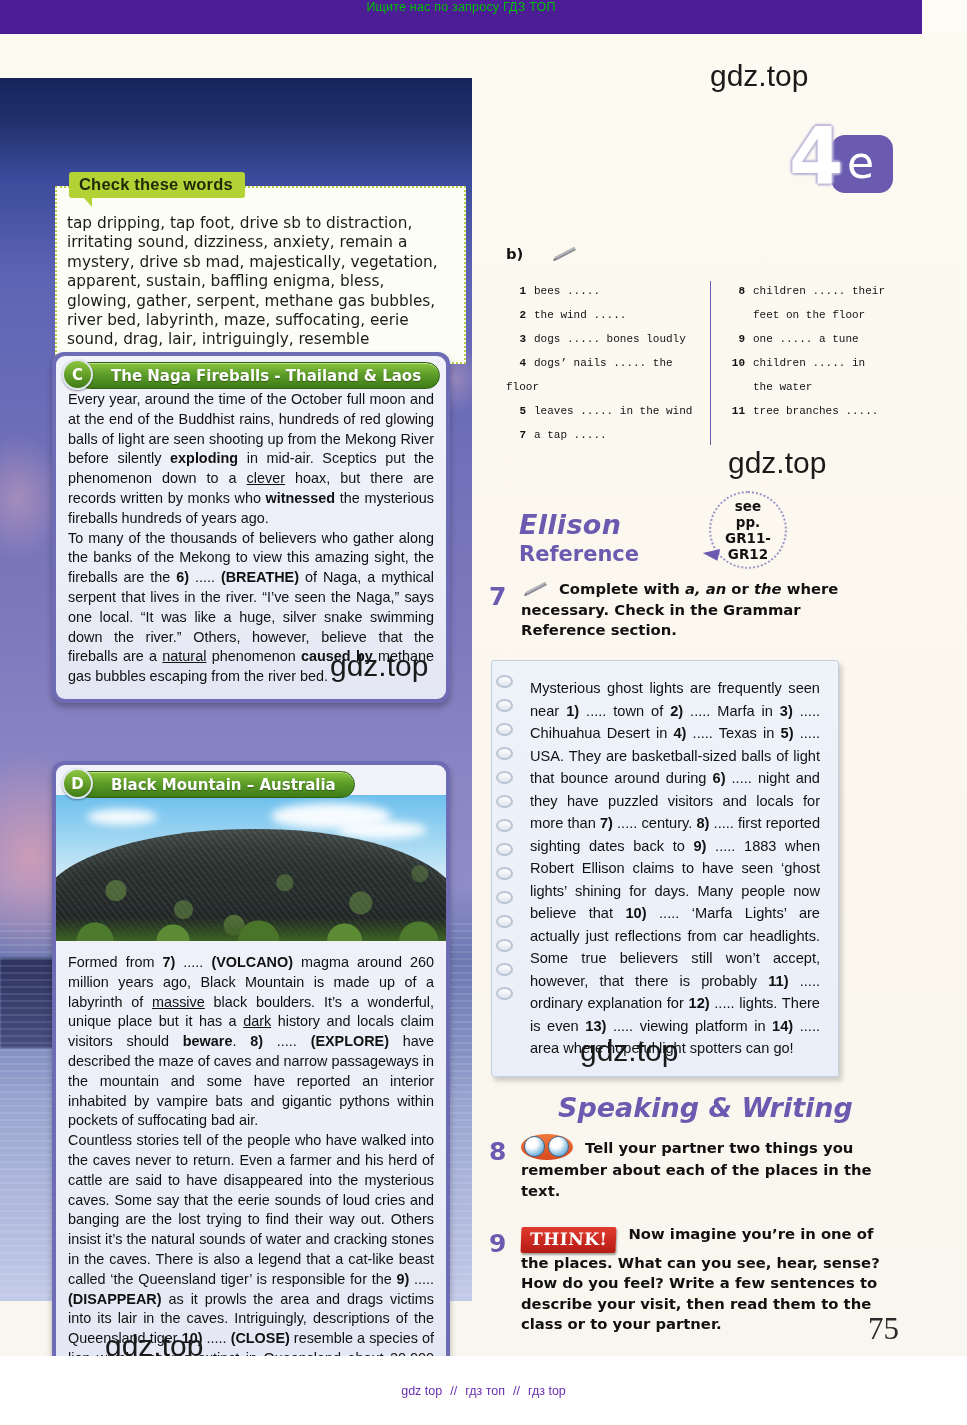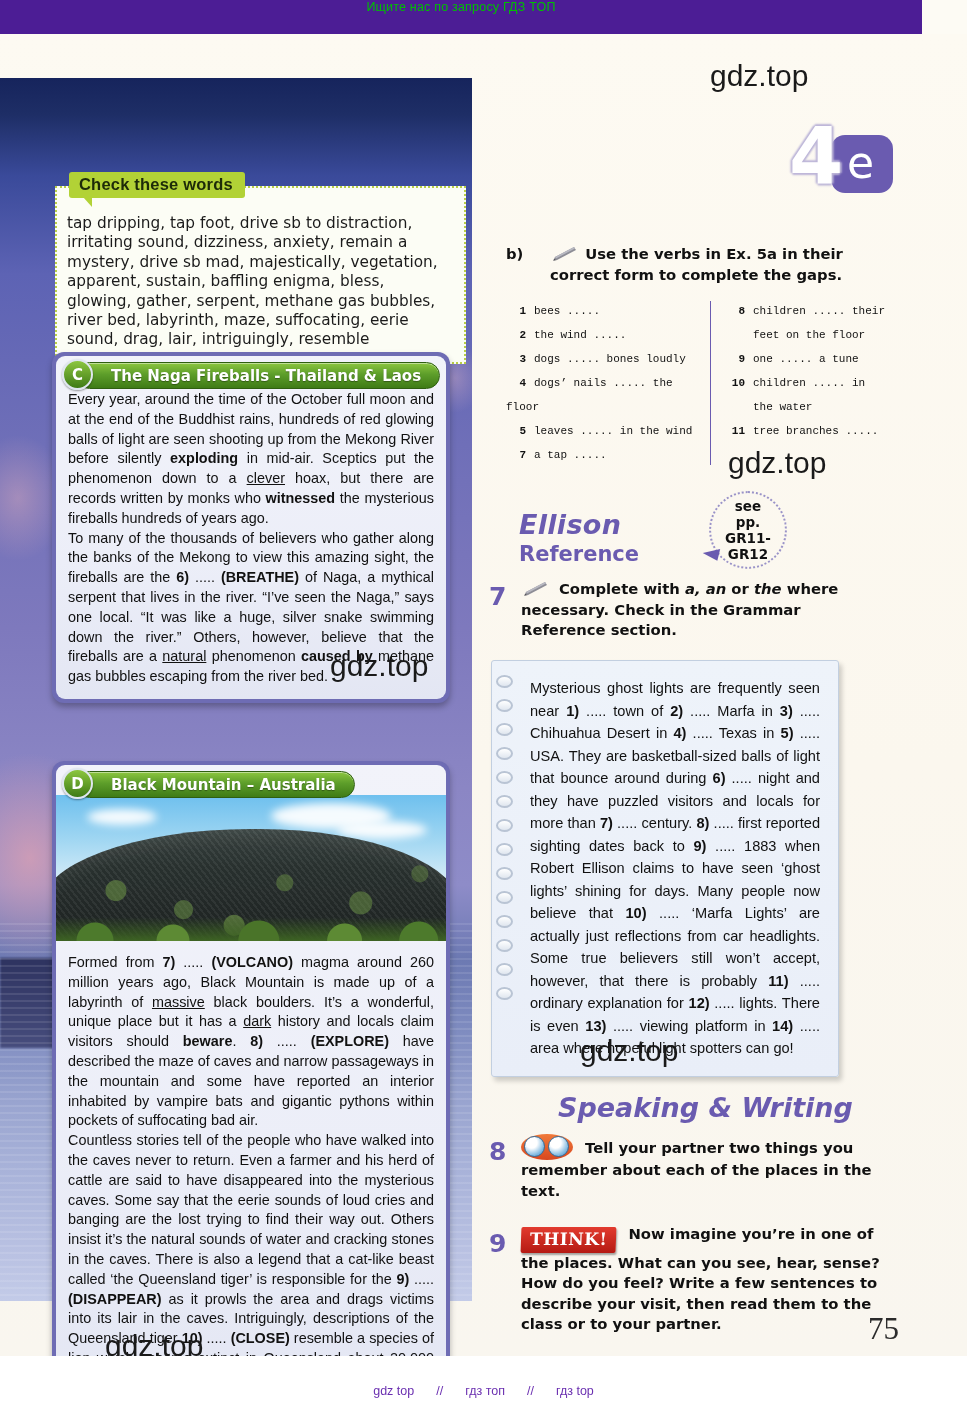--- a/index.html
+++ b/index.html
@@ -296,21 +296,21 @@
   }
 
   .page-no {
     position:absolute; left: 382px; top: 1277px;
     font-family: "Liberation Serif", serif; font-size: 31px; color: #2b2b2b;
   }
 
   
   .footer {
     position: absolute; left: 0; top: 1356px; width: 967px; height: 69px;
-    background: #ffffff; display:flex; align-items:center; justify-content:center;gap:14px;
+    background: #ffffff; display:flex; align-items:center; justify-content:center;
   }
   .footer span { color: #6a2fb0; font-size: 12.5px; }
   .footer .sep { margin: 0 8px; color: #6a2fb0; }
 </style>
 </head>
 <body>
 
 <div class="top-banner">
   <span>Ищите нас по запросу ГДЗ ТОП</span>
 </div>
@@ -375,21 +375,20 @@
     <div class="ex-row" style="left:20px; top:210px; width:400px;">
       <div class="rub" style="position:relative; padding-left:44px;">
         <span style="position:absolute;left:0;top:0;font-weight:bold;">b)</span>
         <span class="pencil">
           <svg viewBox="0 0 30 14" width="30" height="14">
             <polygon points="4,12 7,13 26,3 24,0 5,10" fill="#8d8d96"></polygon>
             <polygon points="5,10 24,0 25,1.5 6,11.5" fill="#b9b9c2"></polygon>
             <polygon points="4,12 7,13 3.2,13.8" fill="#3a3a44"></polygon>
           </svg>
         </span>
-        <span>Use the verbs in Ex. 5a in their correct form to complete the gaps.</span>
       </div>
       <div style="display:flex; margin-top:14px;">
         <div class="list-col" style="width:200px;">
           <div><span class="n">1</span><span>bees .....</span></div>
           <div><span class="n">2</span><span>the wind .....</span></div>
           <div><span class="n">3</span><span>dogs ..... bones loudly</span></div>
           <div><span class="n">4</span><span>dogs’ nails ..... the floor</span></div>
           <div><span class="n">5</span><span>leaves ..... in the wind</span></div>
           <div><span class="n">7</span><span>a tap .....</span></div>
         </div>

